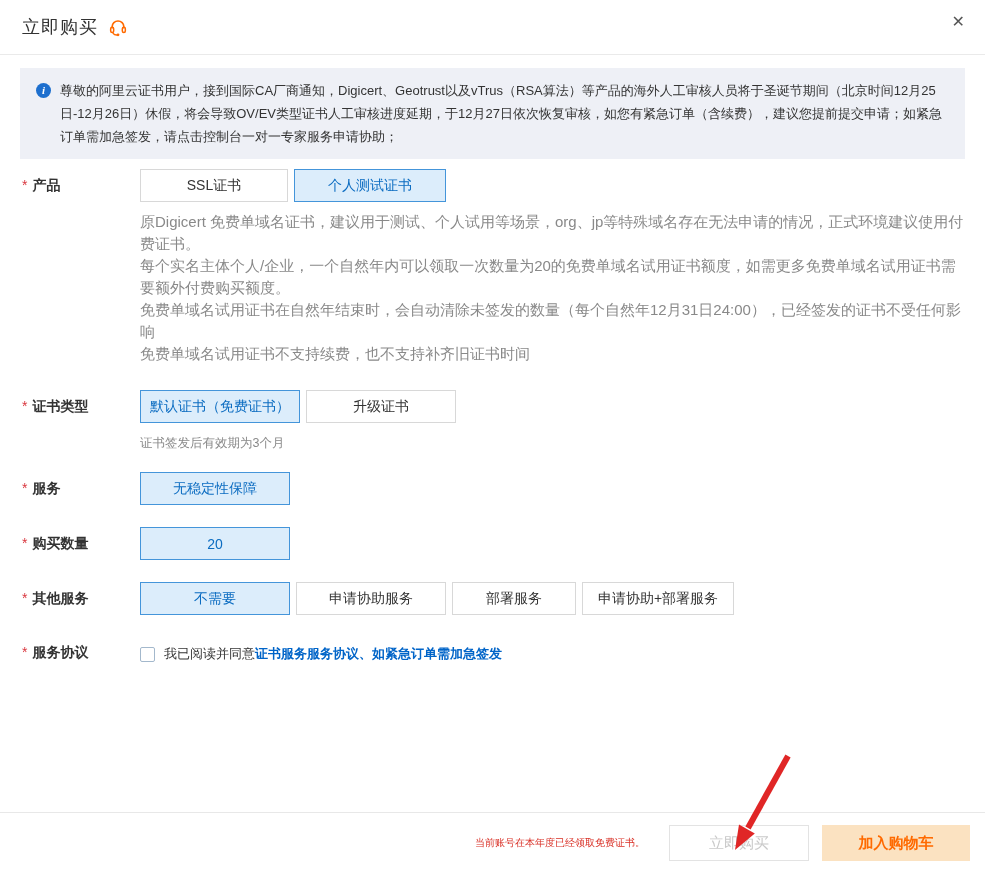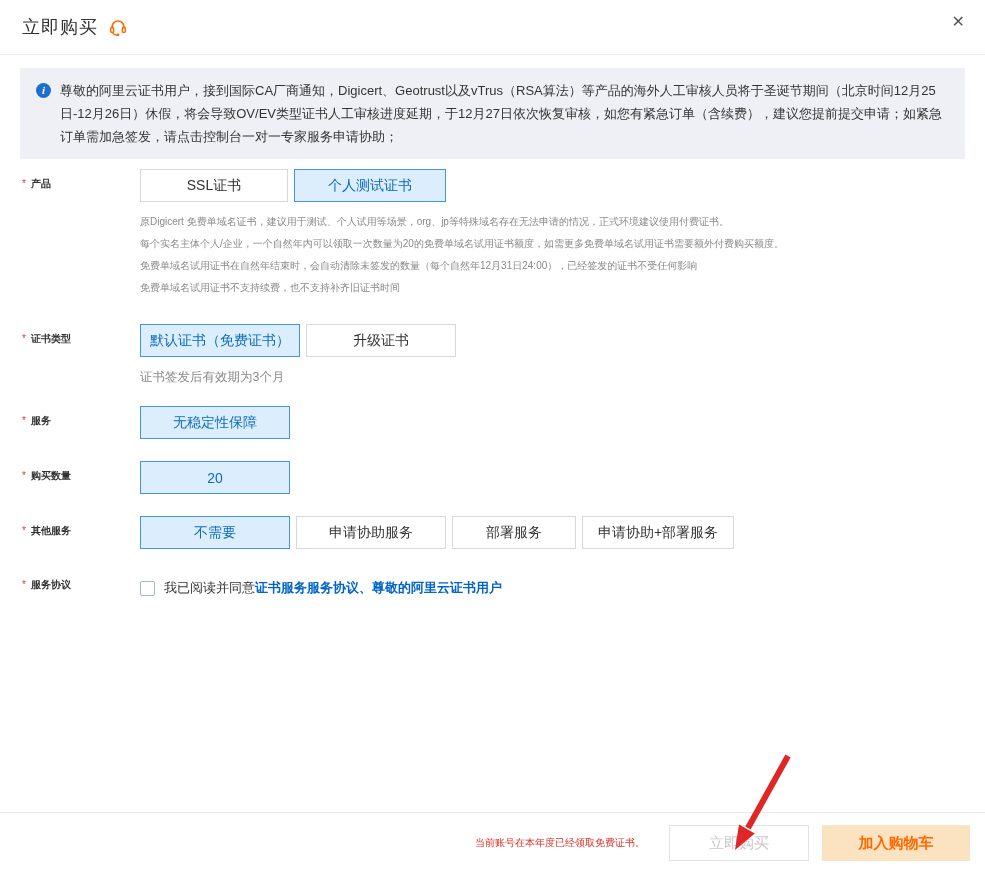--- a/index.html
+++ b/index.html
@@ -13,26 +13,26 @@
   .headset-icon { margin-left:10px; display:inline-flex; }
   .close-btn { position:absolute; top:10px; right:14px; font-size:16px; color:#555; cursor:pointer; padding:4px 6px; line-height:1; }
 
   
   .banner { margin:13px 20px 0 20px; background:#eef0f6; padding:11px 14px 11px 16px; display:flex; gap:9px; font-size:13px; color:#333; line-height:23px; }
   .info-icon { width:15px; height:15px; border-radius:50%; background:#1d6fce; color:#fff; font-size:11px; font-weight:bold; font-style:italic; display:inline-flex; align-items:center; justify-content:center; flex:0 0 15px; margin-top:4px; font-family:"Liberation Serif", serif; }
 
   
   .form { padding:10px 20px 0 22px; }
   .row { display:flex; margin-bottom:22px; }
-  .row-label { flex:0 0 118px; width:118px; font-size:10px; font-weight:700; color:#333; padding-top:8px; white-space:nowrap; }
+  .row-label { flex:0 0 118px; width:118px; font-size:14px; font-weight:700; color:#333; padding-top:8px; white-space:nowrap; }
   .req { color:#d9363e; margin-right:5px; font-weight:400; }
   .opts { display:flex; gap:6px;text-align:center; }
   .opt { height:33px; border:1px solid #d8d8d8; background:#fff; color:#333; font-size:14px; display:flex; align-items:center; justify-content:center; cursor:pointer; }
   .opt.selected { background:#dcedfb; border-color:#4495da; color:#0b6cc1; }.w148{width:148px}.w150{width:150px}.w151{width:124px}.w152{width:152px}.w160{width:160px}
-  .desc { margin-top:9px; font-size:10px; color:#898989; line-height:22px; }
+  .desc { margin-top:9px; font-size:15px; color:#898989; line-height:22px; }
   .note { margin-top:12px; font-size:12.5px; color:#898989; }
   .row-product { margin-bottom:25px; }
   .row-certtype { margin-bottom:20px; }
   .row-agreement { margin-top:28px; }
   .agreement { display:flex; align-items:center; gap:9px; font-size:13px; color:#333; padding-top:2px; }
   .checkbox { width:15px; height:15px; border:1px solid #a3b8cc; border-radius:2px; background:#fff; cursor:pointer; flex:0 0 15px; }
   .agree-link { color:#0064c8; font-weight:700; text-decoration:none; cursor:pointer; }
   .agree-sep { color:#0064c8; font-weight:700; }
 
   
@@ -126,21 +126,21 @@
           <div class="opt w152">申请协助+部署服务</div>
         </div>
       </div>
     </div>
 
     <div class="row row-agreement">
       <div class="row-label" style="padding-top:1px;"><span class="req">*</span><span>服务协议</span></div>
       <div class="row-content">
         <div class="agreement">
           <span class="checkbox"></span>
-          <span><span>我已阅读并同意</span><a class="agree-link">证书服务服务协议</a><span class="agree-sep">、</span><a class="agree-link">尊敬的阿里云证书用户</a></span>
+          <span><span>我已阅读并同意</span><a class="agree-link">证书服务服务协议</a><span class="agree-sep">、</span><a class="agree-link">如紧急订单需加急签发</a></span>
         </div>
       </div>
     </div>
 
   </div>
 
   <div class="footer">
     <span class="warning">当前账号在本年度已经领取免费证书。</span>
     <button class="btn btn-buy" disabled="">立即购买</button>
     <button class="btn btn-cart">加入购物车</button>

